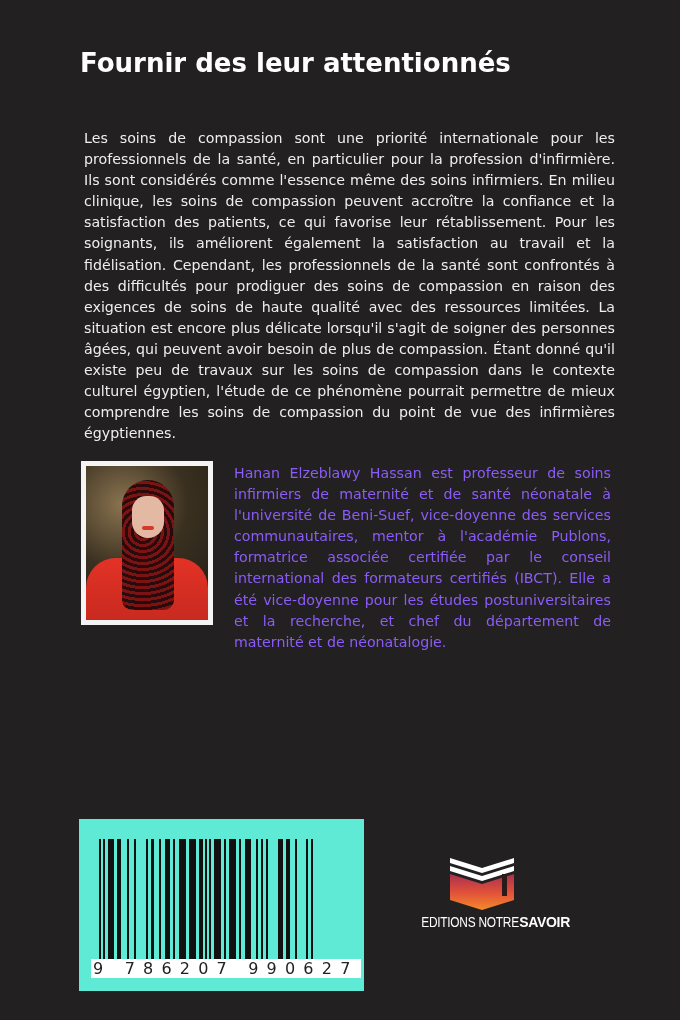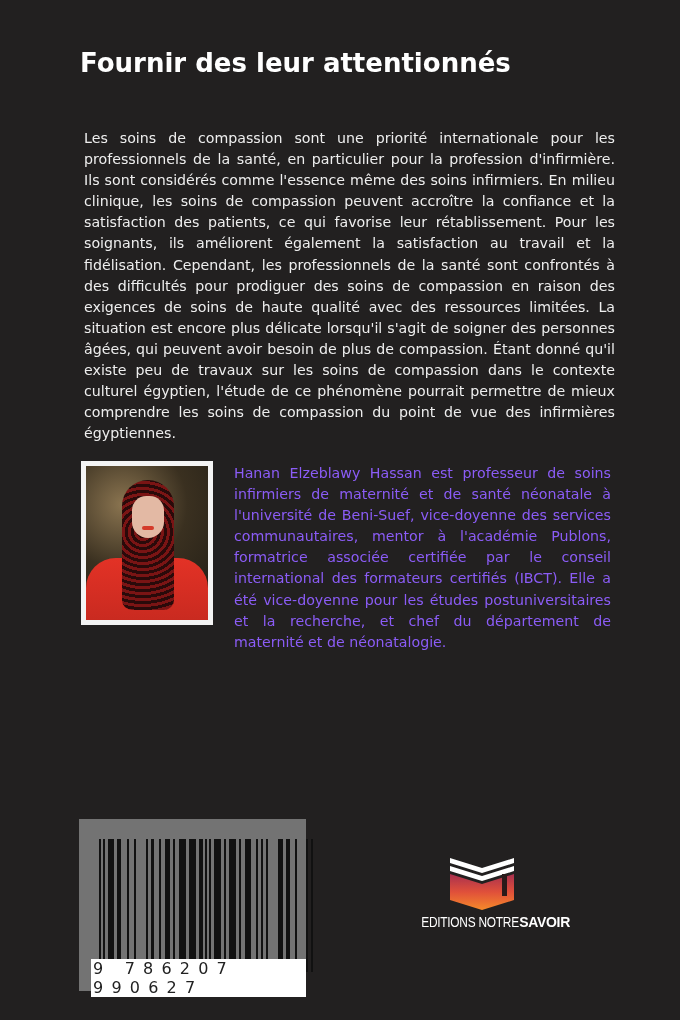--- a/index.html
+++ b/index.html
@@ -51,22 +51,22 @@
       position: absolute; left: 56px; top: 60px; width: 12px; height: 4px;
       background: #d43a2a; border-radius: 3px;
     }
     .author-bio {
       position: absolute; left: 233px; top: 462px; width: 377px;
       font-size: 14.2px; line-height: 21.1px;
       text-align: justify; color: #8b5cf6; margin: 1px;
     }
     .barcode-box {
       position: absolute; left: 79px; top: 819px;
-      width: 227px; height: 172px;
-      background: #737373;
+      width: 285px; height: 172px;
+      background: #5eead4;
     }
     .barcode-bars {
       position: absolute; left: 16px; top: 20px; width: 226px; height: 133px;
     }
     .barcode-number {
       position: absolute; left: 12px; top: 140px;
       font-family: "DejaVu Sans", sans-serif;
       font-size: 16px; color: #222; letter-spacing: 8.2px;
       background: #ffffff; padding: 0 2px;
     }

